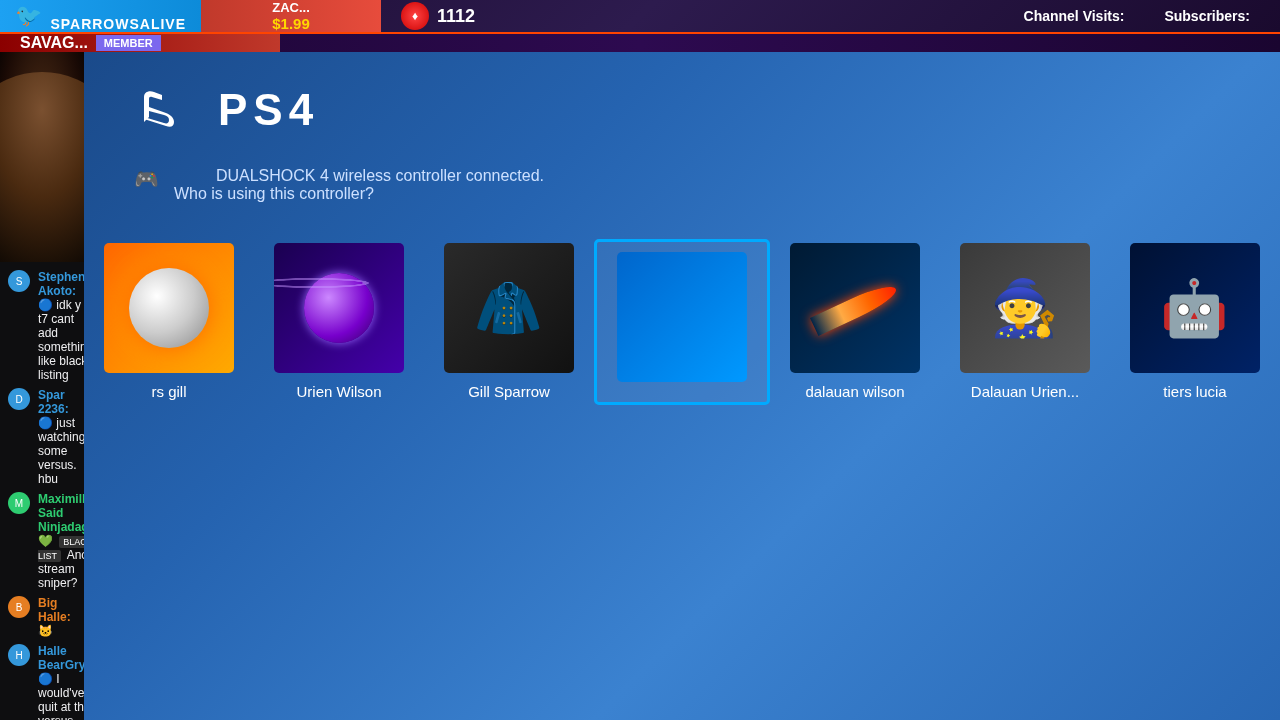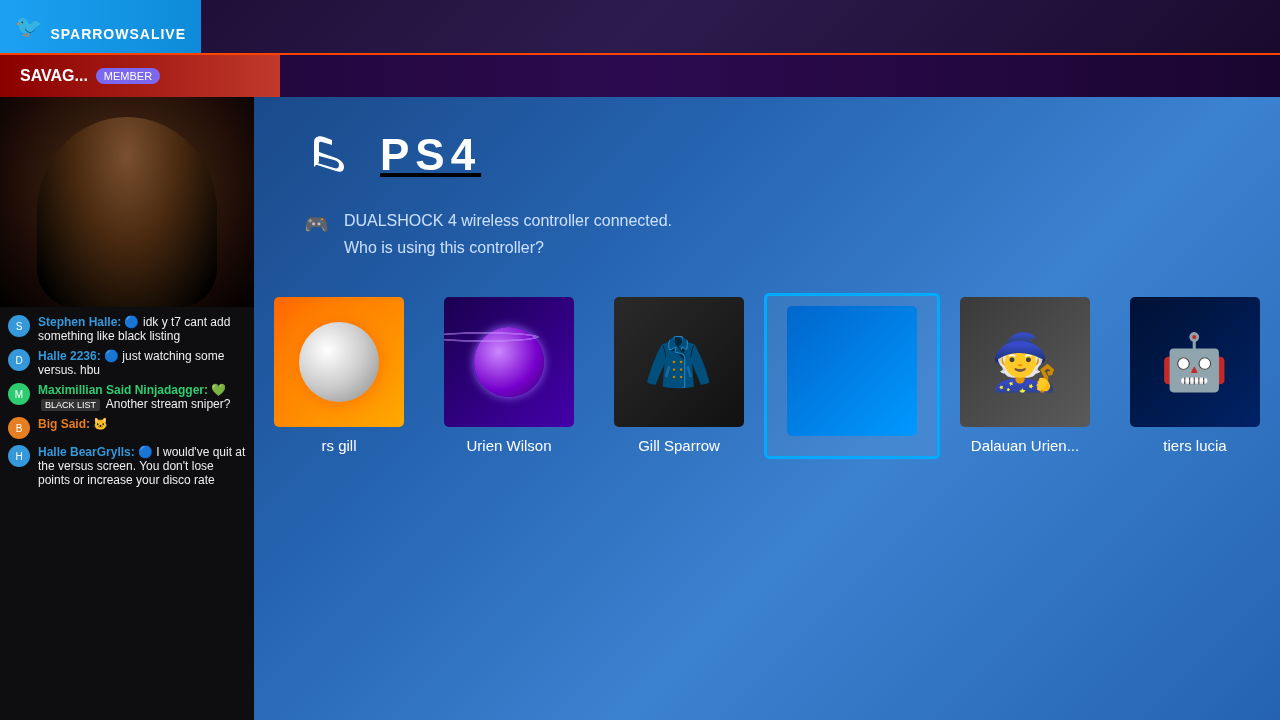--- a/index.html
+++ b/index.html
@@ -66,23 +66,23 @@
       padding: 0 20px;
       height: 100%;
       display: flex; align-items: center; gap: 8px;
       min-width: 280px;
     }
     .viewer-name { color: white; font-size: 16px; font-weight: bold; }
     .member-badge {
       background: #7b68ee;
       color: white;
       padding: 2px 8px;
-      border-radius: 8px;
+      border-radius: 0;
       font-size: 11px;
-      font-weight: normal;
+      font-weight: bold;
     }
     .jerseys-text {
       flex: 1;
       text-align: center;
       color: #00ff00;
       font-size: 22px;
       font-weight: bold;
       letter-spacing: 3px;
     }
 
@@ -155,21 +155,21 @@
       position: relative;
     }
 
     .ps4-header {
       padding: 30px 50px 20px;
       display: flex;
       align-items: center;
       gap: 20px;
     }
     .ps4-logo {
-      display: flex; align-items: center; gap: 6px; text-decoration: underline;
+      display: flex; align-items: center; gap: 14px;
     }
     .ps4-text {
       font-size: 48px;
       color: white;
       font-weight: bold;
       letter-spacing: 4px;
     }
 
     .controller-message {
       display: flex;
@@ -243,20 +243,34 @@
 </head>
 <body>
 
 <div class="container">
 
   <div class="top-bar">
     <div class="twitter-section">
       <span class="twitter-bird">🐦</span>
       <span class="twitter-handle">SPARROWSALIVE</span>
     </div>
+    <div class="donation-section">
+      <div class="donation-box">
+        <span class="donation-name">ZAC...</span>
+        <span class="donation-amount">$1.99</span>
+      </div>
+      <div class="bits-section">
+        <div class="bits-icon">♦</div>
+        <span class="bits-count">1112</span>
+      </div>
+      <div class="channel-stats">
+        <span class="stat-label">Channel Visits:</span>
+        <span class="stat-label">Subscribers:</span>
+      </div>
+    </div>
   </div>
 
   <div class="second-bar">
     <div class="viewer-box">
       <span class="viewer-name">SAVAG...</span>
       <span class="member-badge">MEMBER</span>
     </div>
   </div>
 
   <div class="main-content">
@@ -269,46 +283,46 @@
             <div style="position:absolute; bottom:0; left:50%; transform:translateX(-50%); width:180px; height:190px; background:radial-gradient(ellipse at 50% 20%, #7a5030 0%, #4a2a10 40%, #000 90%); border-radius:50% 50% 20% 20%;">
             </div>
           </div>
         </div>
       </div>
 
       <div class="chat-messages">
         <div class="chat-message">
           <div class="chat-avatar a2">S</div>
           <div>
-            <span class="chat-username blue">Stephen Halle: 🔵</span>
+            <span class="chat-username blue">Stephen Akoto: 🔵</span>
             <span class="chat-text"> idk y t7 cant add something like black listing</span>
           </div>
         </div>
 
         <div class="chat-message">
           <div class="chat-avatar a2">D</div>
           <div>
-            <span class="chat-username blue">Halle 2236: 🔵</span>
+            <span class="chat-username blue">Spar 2236: 🔵</span>
             <span class="chat-text"> just watching some versus. hbu</span>
           </div>
         </div>
 
         <div class="chat-message">
           <div class="chat-avatar a1">M</div>
           <div>
             <span class="chat-username green">Maximillian Said Ninjadagger: 💚</span>
             <span style="background:#333;color:#fff;font-size:9px;padding:1px 4px;border-radius:2px;margin:0 3px;">BLACK LIST</span>
             <span class="chat-text"> Another stream sniper?</span>
           </div>
         </div>
 
         <div class="chat-message">
           <div class="chat-avatar a4">B</div>
           <div>
-            <span class="chat-username orange">Big Said: 🐱</span>
+            <span class="chat-username orange">Big Halle: 🐱</span>
           </div>
         </div>
 
         <div class="chat-message">
           <div class="chat-avatar a2">H</div>
           <div>
             <span class="chat-username blue">Halle BearGrylls: 🔵</span>
             <span class="chat-text"> I would've quit at the versus screen. You don't lose points or increase your disco rate</span>
           </div>
         </div>
@@ -324,22 +338,22 @@
             <path d="M10 40 L10 15 C10 10 15 8 20 10 L28 13 L28 18 L18 15 C16 14.5 15 15 15 17 L15 35 Z" fill="white"></path>
             <path d="M10 35 L30 41 C33 42 35 41 35 38 C35 35 33 34 30 33 L15 29 L15 25 L32 31 C37 33 40 36 40 40 C40 44 37 46 32 44 L10 37 Z" fill="white"></path>
           </svg>
           <span class="ps4-text" style="color:white;font-size:44px;font-weight:bold;letter-spacing:6px;">PS4</span>
         </div>
       </div>
 
       <div class="controller-message">
         <span class="controller-icon">🎮</span>
         <div>
-          <div style="color:#cce0ff;font-size:16px;">DUALSHOCK 4 wireless controller connected.</div>
-          <div style="color:#cce0ff;font-size:16px;margin-top:9px;">Who is using this controller?</div>
+          <div style="color:#cce0ff;font-size:16px;margin-left:42px;">DUALSHOCK 4 wireless controller connected.</div>
+          <div style="color:#cce0ff;font-size:16px;">Who is using this controller?</div>
         </div>
       </div>
 
       <div class="profiles-area">
 
         <div class="profile-card">
           <div class="profile-icon soccer">
             <div style="position:relative;">
               <div style="width:80px;height:80px;border-radius:50%;background:radial-gradient(circle at 35% 35%, #fff 0%, #ccc 50%, #888 100%);box-shadow: 0 0 25px #ff6600, 0 0 50px #ffaa00;"></div>
             </div>
@@ -365,20 +379,26 @@
         <div class="profile-card selected">
           <div class="profile-icon windows">
             <div class="wg-cell win-red"></div>
             <div class="wg-cell win-green"></div>
             <div class="wg-cell win-blue"></div>
             <div class="wg-cell win-yellow"></div>
           </div>
           <span class="profile-name"></span>
         </div>
 
+        <div class="profile-card">
+          <div class="profile-icon comet" style="background:linear-gradient(135deg,#001a33,#003366);">
+            <div style="width:90px;height:20px;background:linear-gradient(90deg,transparent,#ffaa44,#ff6600,#ff2200);border-radius:0 50% 50% 0;transform:rotate(-25deg);box-shadow:0 0 12px #ff4400;"></div>
+          </div>
+          <span class="profile-name">dalauan wilson</span>
+        </div>
 
         <div class="profile-card">
           <div class="profile-icon scholar" style="background:linear-gradient(135deg,#3a3a3a,#5a5a5a);">
             <div style="font-size:55px;">🧙</div>
           </div>
           <span class="profile-name">Dalauan Urien...</span>
         </div>
 
         <div class="profile-card">
           <div class="profile-icon robot" style="background:linear-gradient(135deg,#001133,#002266);">

